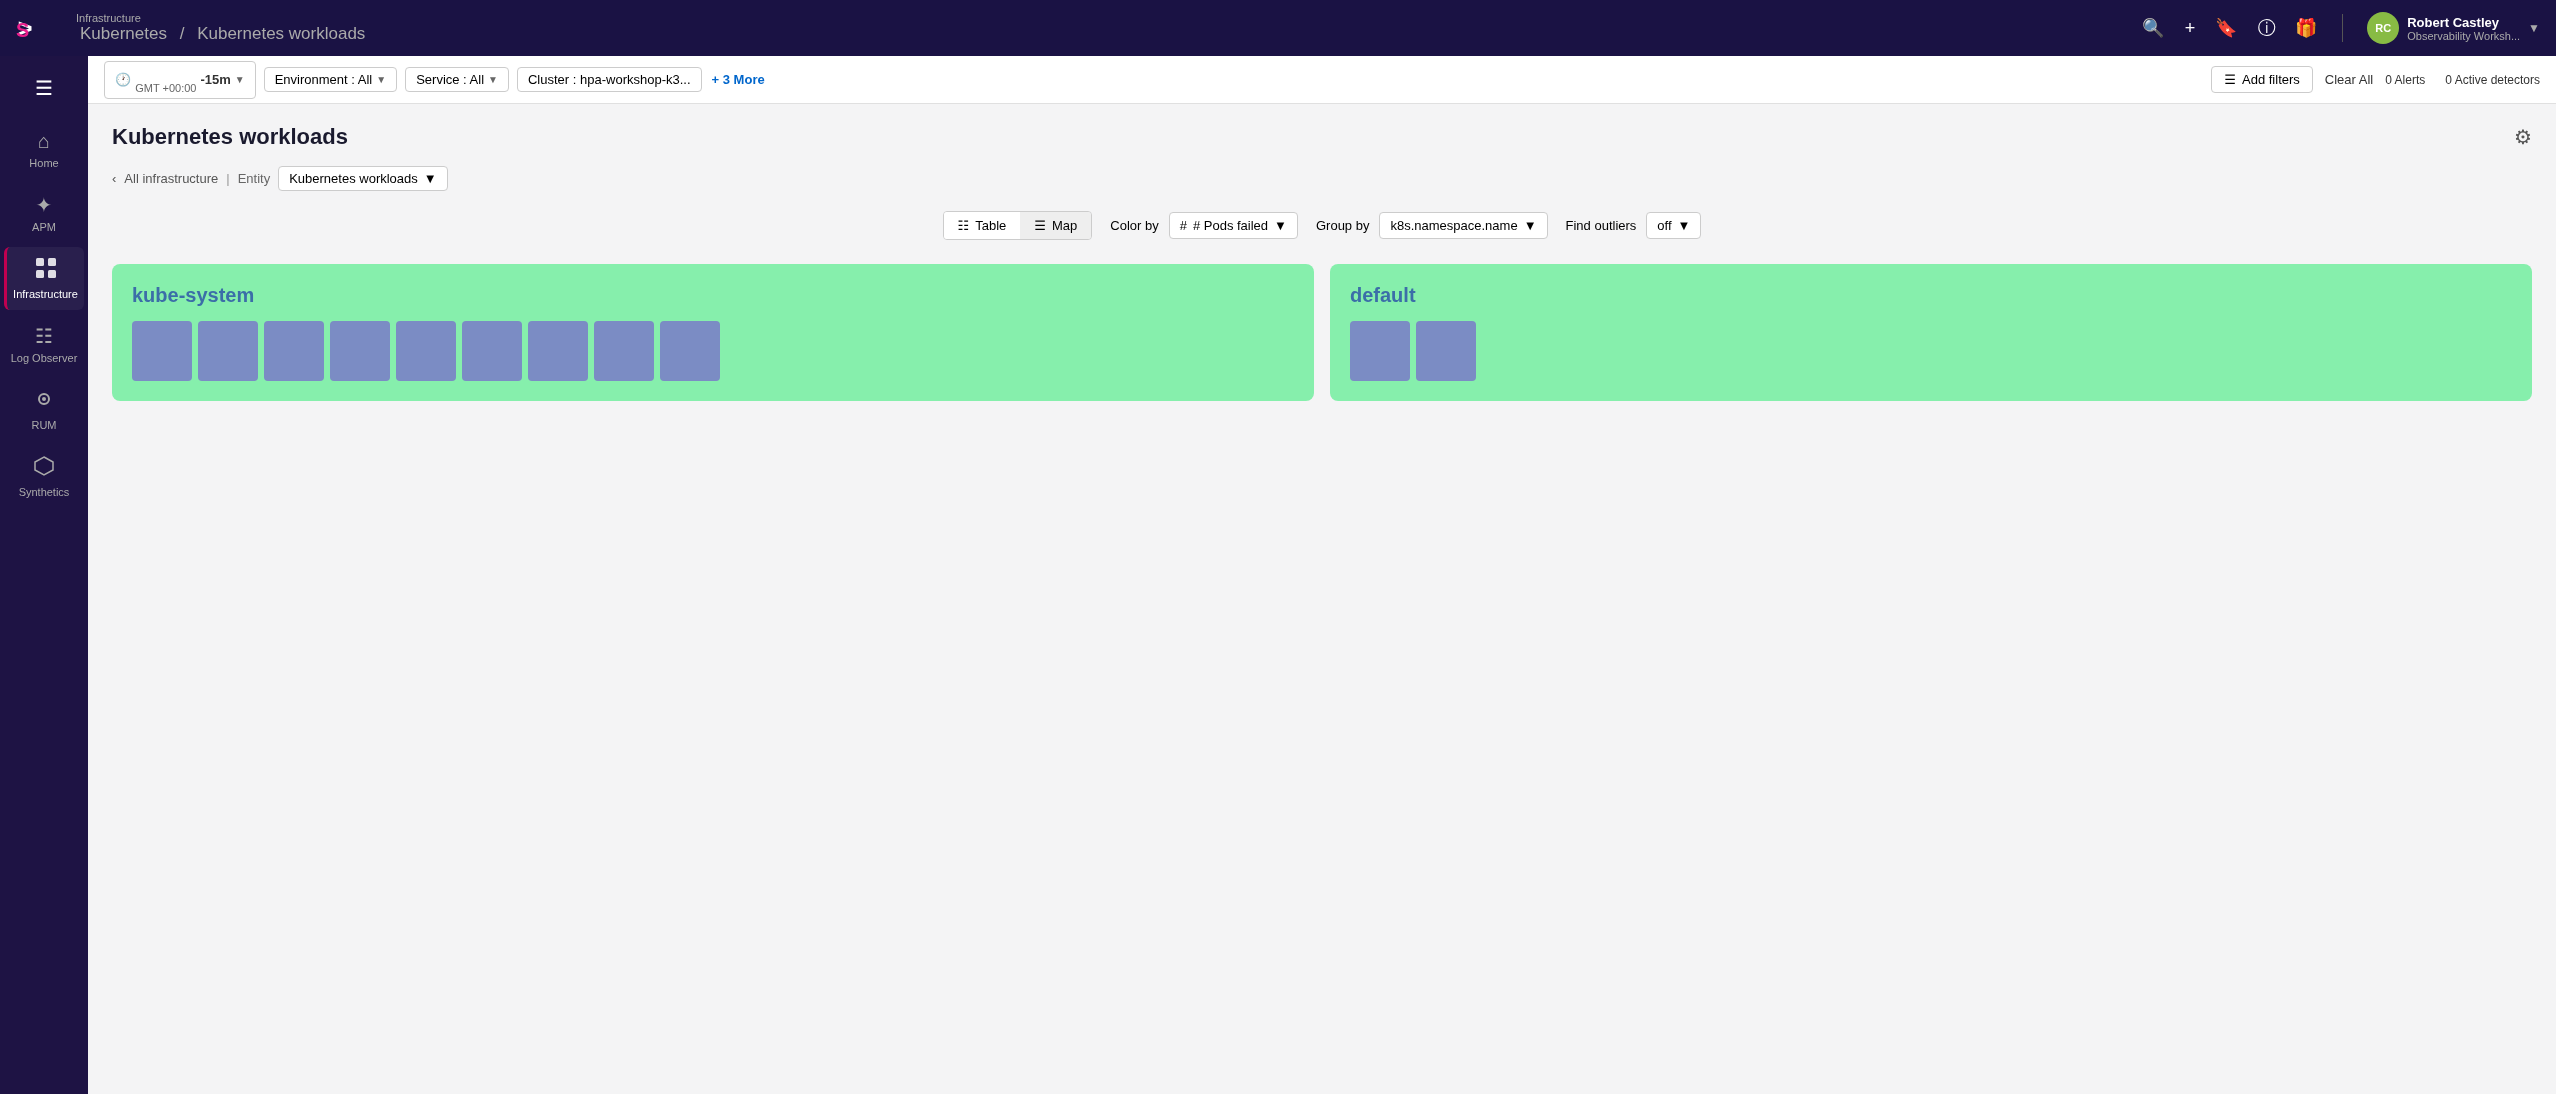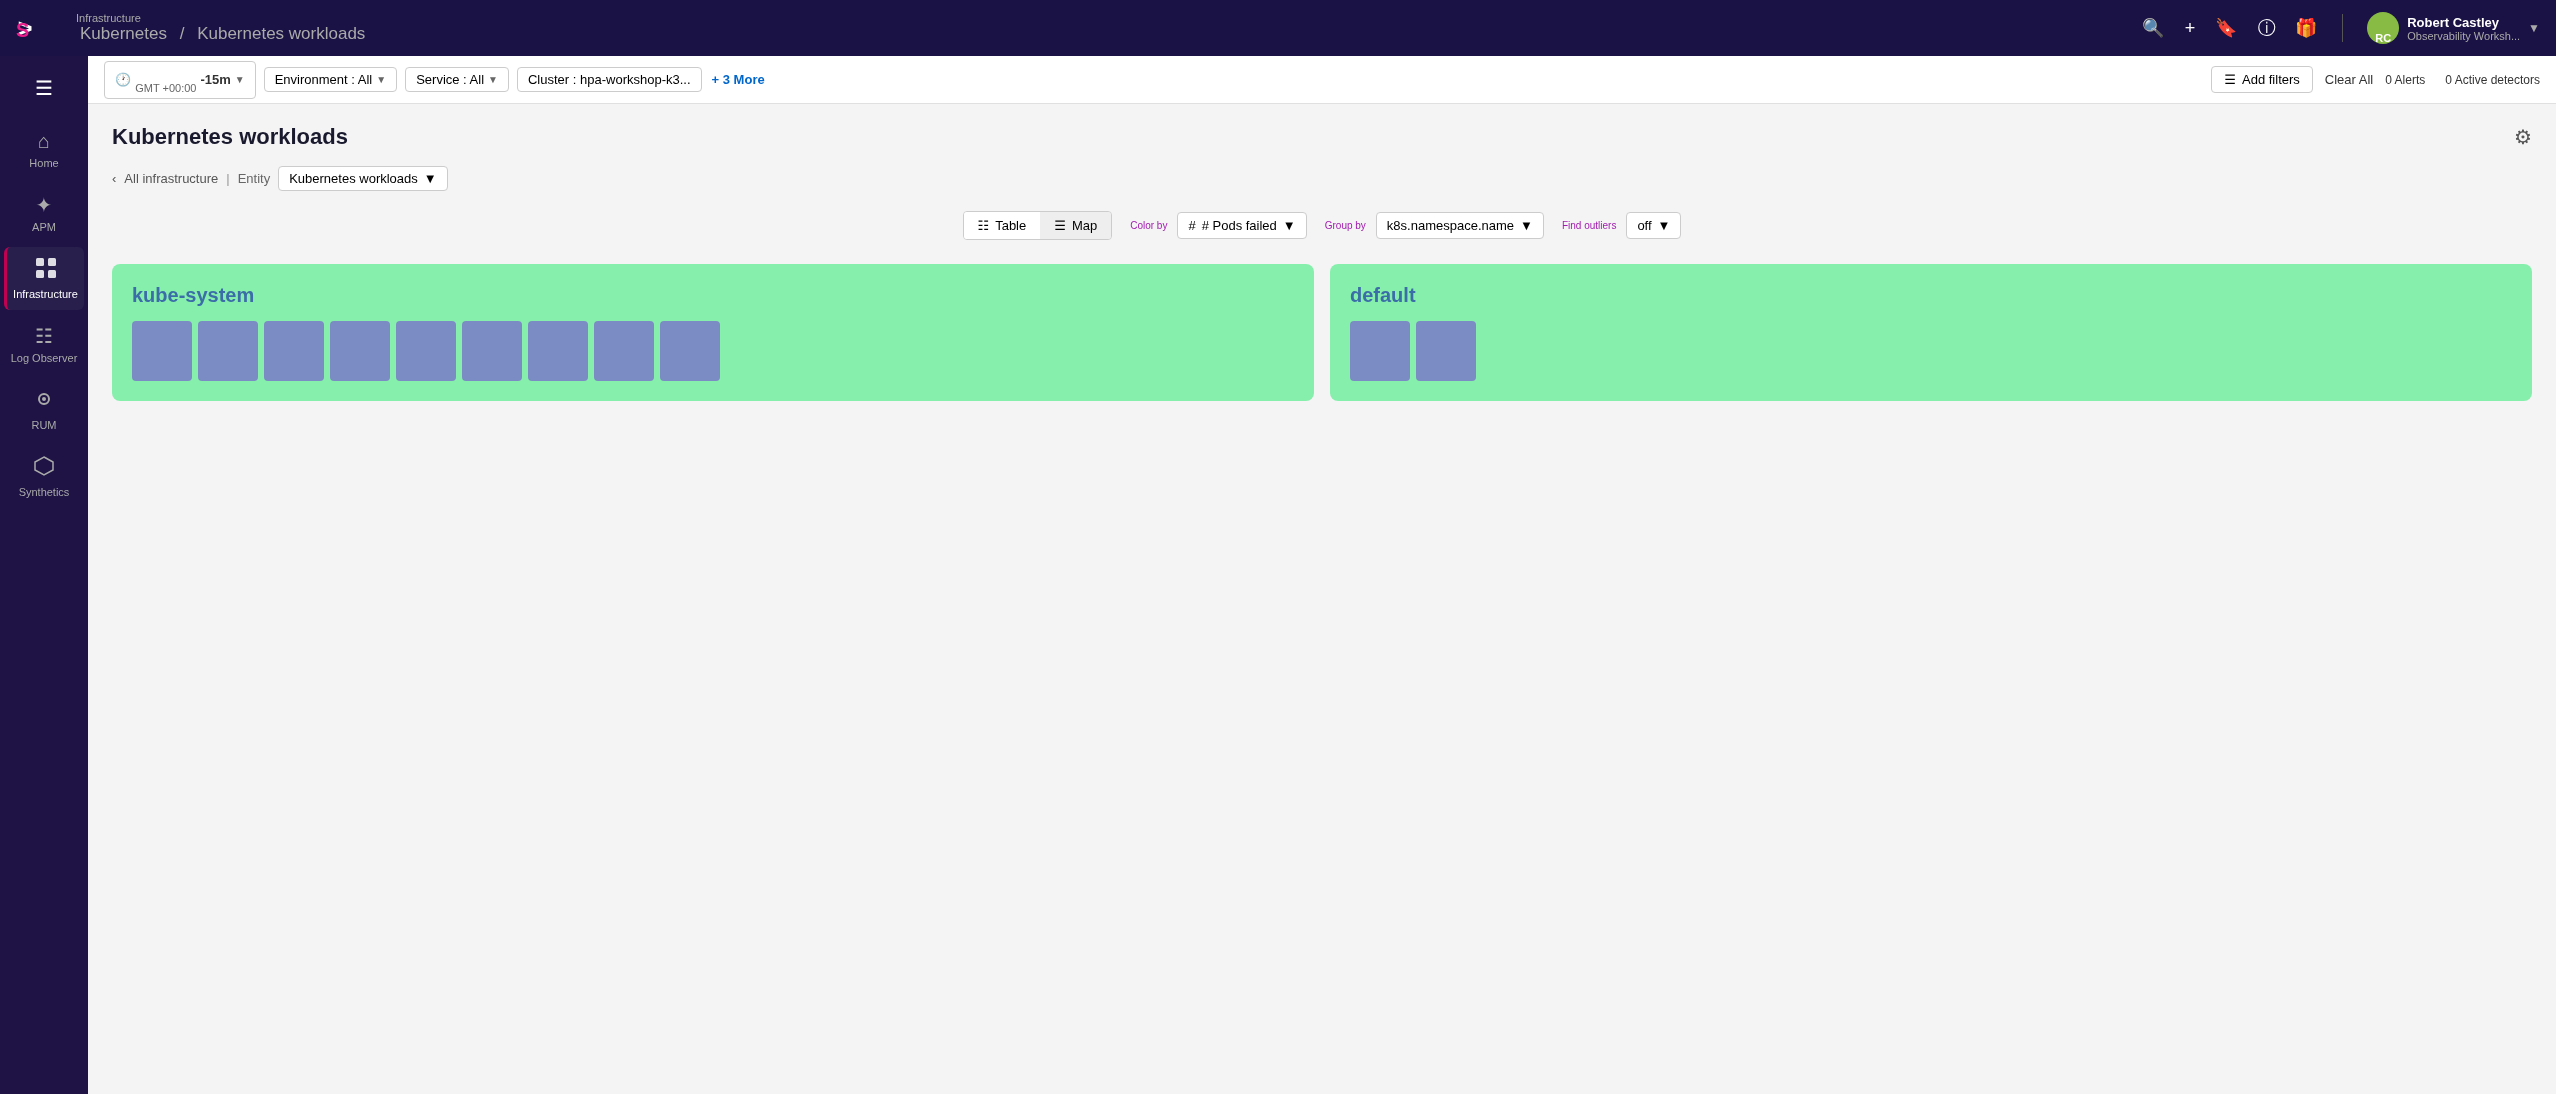--- a/index.html
+++ b/index.html
@@ -21,21 +21,21 @@
     }
     .topnav-logo svg { width: 36px; height: 36px; }
     .topnav-breadcrumb { flex: 1; }
     .topnav-breadcrumb .supertitle { font-size: 11px; color: #aaa; }
     .topnav-breadcrumb .title { font-size: 17px; color: white; }
     .topnav-breadcrumb .title span { color: #aaa; margin: 0 4px; }
     .topnav-icons { display: flex; align-items: center; gap: 20px; }
     .topnav-icons .icon-btn { color: white; cursor: pointer; font-size: 18px; background: none; border: none; display: flex; align-items: center; justify-content: center; }
     .topnav-divider { width: 1px; height: 28px; background: #555; margin: 0 4px; }
     .topnav-user { display: flex; align-items: center; gap: 8px; cursor: pointer; color: white; }
-    .topnav-user-avatar { width: 32px; height: 32px; border-radius: 50%; background: #8b4; display: flex; align-items: flex-end; justify-content: center; font-size: 13px; font-weight: bold; overflow: hidden; }
+    .topnav-user-avatar { width: 32px; height: 32px; border-radius: 50%; background: #8b4; display: flex; align-items: center; justify-content: center; font-size: 13px; font-weight: bold; overflow: hidden; }
     .topnav-user-info { text-align: left; }
     .topnav-user-info .name { font-size: 13px; font-weight: 600; }
     .topnav-user-info .sub { font-size: 11px; color: #aaa; }
 
     
     .main-layout { display: flex; flex: 1; overflow: hidden; }
 
     
     .sidebar {
       width: 88px;
@@ -100,21 +100,21 @@
     .entity-select {
       display: flex; align-items: center; gap: 6px; border: 1px solid #ccc; border-radius: 4px;
       padding: 4px 10px; font-size: 13px; cursor: pointer; background: white; font-weight: 500;
     }
 
     
     .view-controls { display: flex; align-items: center; gap: 10px; margin-bottom: 24px; justify-content: center; }
     .view-tab-group { display: flex; border: 1px solid #ccc; border-radius: 4px; overflow: hidden; }
     .view-tab { padding: 6px 14px; font-size: 13px; cursor: pointer; background: white; border: none; display: flex; align-items: center; gap: 6px; }
     .view-tab.active { background: #eee; }
-    .view-control-label { font-size: 10px; color: #a21caf; margin-left: 8px; }
+    .view-control-label { font-size: 13px; color: #000000; margin-left: 8px; }
     .view-select {
       display: flex; align-items: center; gap: 6px; border: 1px solid #ccc; border-radius: 4px;
       padding: 5px 10px; font-size: 13px; cursor: pointer; background: white;
     }
 
     
     .namespace-grid { display: flex; gap: 16px; flex-wrap: wrap; }
     .namespace-card {
       background: #86efac; border-radius: 8px; padding: 20px;
       min-width: 300px; flex: 1;

